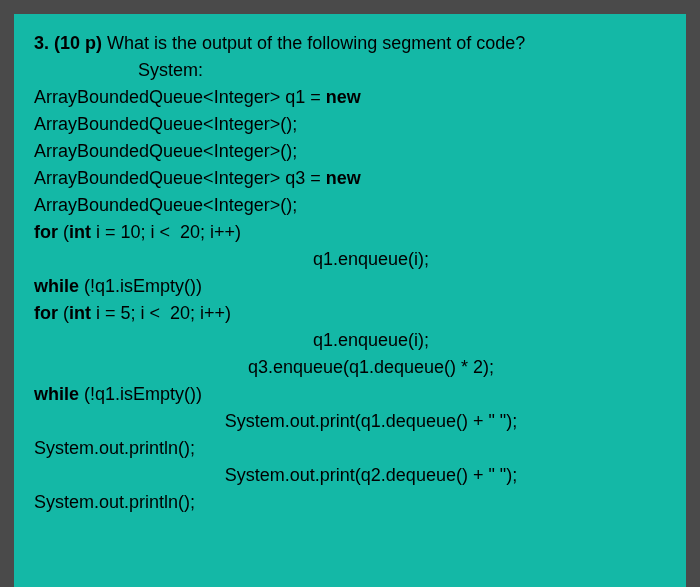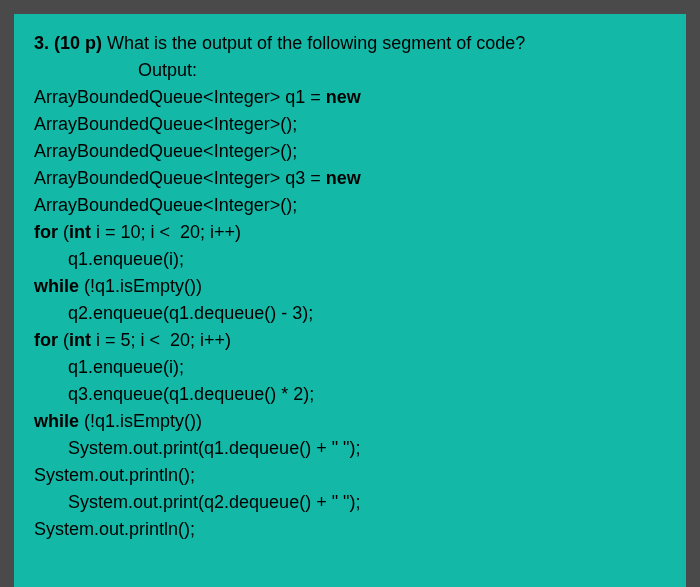--- a/index.html
+++ b/index.html
@@ -17,46 +17,45 @@
     padding: 16px 12px 14px 20px;
     box-sizing: border-box;
     height: calc(100% - 12px);
   }
   .line {
     font-size: 18px;
     line-height: 27px;
     color: #000;
     white-space: pre;
   }
-  .indent1 { padding-left: 34px; }
+  .indent1 { padding-left: 34px; text-align: center; }
   .indent-output { padding-left: 104px; }
   .bold { font-weight: bold; }
 </style>
 </head>
 <body>
 
 <div class="page">
 
   <div class="line"><span class="bold">3. (10 p) </span><span>What is the output of the following segment of code?</span></div>
 
-  <div class="line indent-output">Output:</div>
+  <div class="line indent-output">System:</div>
 
   <div class="line"><span>ArrayBoundedQueue&lt;Integer&gt; q1 = </span><span class="bold">new</span></div>
   <div class="line">ArrayBoundedQueue&lt;Integer&gt;();</div>
 
   <div class="line">ArrayBoundedQueue&lt;Integer&gt;();</div>
 
   <div class="line"><span>ArrayBoundedQueue&lt;Integer&gt; q3 = </span><span class="bold">new</span></div>
   <div class="line">ArrayBoundedQueue&lt;Integer&gt;();</div>
 
   <div class="line"><span class="bold">for</span><span> (</span><span class="bold">int</span><span> i = 10; i &lt;  20; i++)</span></div>
   <div class="line indent1">q1.enqueue(i);</div>
 
   <div class="line"><span class="bold">while</span><span> (!q1.isEmpty())</span></div>
-  <div class="line indent1">q2.enqueue(q1.dequeue() - 3);</div>
 
   <div class="line"><span class="bold">for</span><span> (</span><span class="bold">int</span><span> i = 5; i &lt;  20; i++)</span></div>
   <div class="line indent1">q1.enqueue(i);</div>
 
   <div class="line indent1">q3.enqueue(q1.dequeue() * 2);</div>
 
   <div class="line"><span class="bold">while</span><span> (!q1.isEmpty())</span></div>
   <div class="line indent1">System.out.print(q1.dequeue() + " ");</div>
 
   <div class="line">System.out.println();</div>

